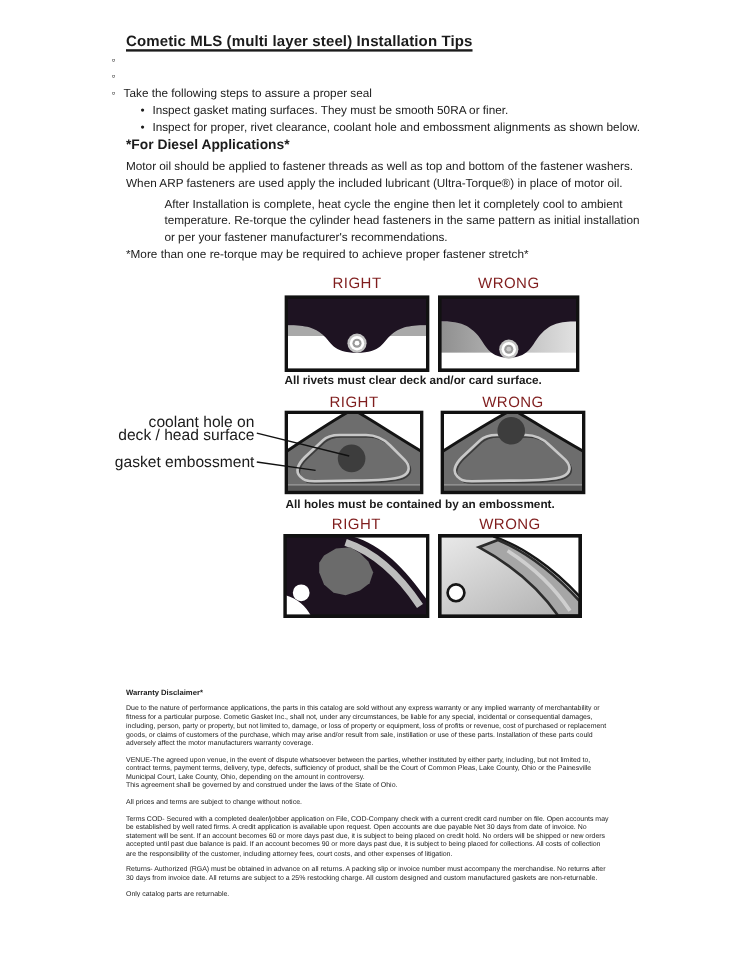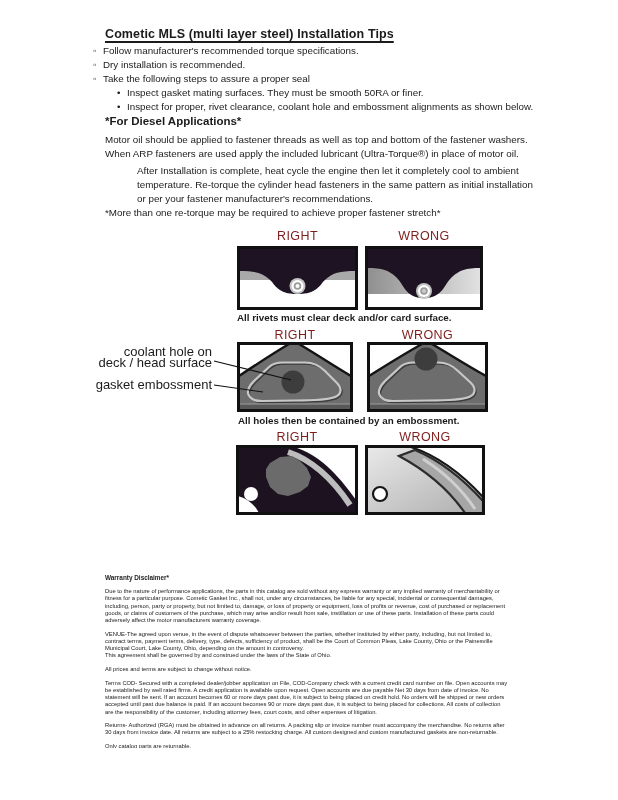--- a/index.html
+++ b/index.html
@@ -29,25 +29,23 @@
 </head>
 <body>
 
 <div class="page">
 
   <div class="abs doc-title">Cometic MLS (multi layer steel) Installation Tips</div>
 
   <div class="abs tips">
     <div class="tip-row">
       <span class="glyph">◦</span>
-      <span>Follow manufacturer's recommended torque specifications.</span>
     </div>
     <div class="tip-row">
       <span class="glyph">◦</span>
-      <span>Dry installation is recommended.</span>
     </div>
     <div class="tip-row">
       <span class="glyph">◦</span>
       <span>Take the following steps to assure a proper seal</span>
     </div>
     <div class="tip-row sub">
       <span class="glyph">•</span>
       <span>Inspect gasket mating surfaces.  They must be smooth 50RA or finer.</span>
     </div>
     <div class="tip-row sub">
@@ -130,21 +128,21 @@
     <path d="M65,2 L119,2 L119,34 C101,24 82,12 65,2 Z" fill="#ffffff"></path>
     <path d="M65,2 C82,12 101,24 119,34" stroke="#141414" stroke-width="2.4" fill="none"></path>
     <path d="M14,55 C10,51 12,45 18,39 L33,25 C36,22 41,20.5 47,20.5 L71,20.5 C79,20.5 85,23 91,29 L104,41 C109,46 109,52 102,55 C96,57.5 81,58.5 61,58.5 L26,59 C19,59 17,58 14,55 Z" transform="translate(1.5,1.5)" stroke="#3b3b3b" stroke-width="1.4" fill="none"></path>
     <path d="M14,55 C10,51 12,45 18,39 L33,25 C36,22 41,20.5 47,20.5 L71,20.5 C79,20.5 85,23 91,29 L104,41 C109,46 109,52 102,55 C96,57.5 81,58.5 61,58.5 L26,59 C19,59 17,58 14,55 Z" stroke="#c8c8c8" stroke-width="2.2" fill="none"></path>
     <rect x="2" y="62" width="117" height="6" fill="#585858"></rect>
     <line x1="2" y1="62" x2="119" y2="62" stroke="#9d9d9d" stroke-width="1"></line>
     <circle cx="59" cy="17" r="11.5" fill="#3d3d3d"></circle>
     <rect x="1.5" y="1.5" width="118" height="67" fill="none" stroke="#111" stroke-width="3"></rect>
   </svg>
 
-  <div class="abs cap" style="left:238px;top:415px;">All holes then be contained by an embossment.</div>
+  <div class="abs cap" style="left:238px;top:415px;">All holes must be contained by an embossment.</div>
 
   <div class="abs panel-header" style="left:236px;top:430px;width:122px;">RIGHT</div>
   <div class="abs panel-header" style="left:365px;top:430px;width:120px;">WRONG</div>
 
   <svg class="abs panel" style="left:236px;top:445px;" width="122" height="70" viewBox="0 0 122 70">
     <rect x="0" y="0" width="122" height="70" fill="#ffffff"></rect>
     <path d="M58,2 L2,2 L2,51 C12,54 19,60 23,68 L120,68 L120,55 C101,28 82,9 58,2 Z" fill="#1d1220"></path>
     <path d="M52,7 C76,15 96,33 114,60" stroke="#bdbdbd" stroke-width="6" fill="none"></path>
     <polygon points="34,18 44,12 56,11 64,16 71,23 75,32 72,41 64,47 52,51 42,49 34,42 30,32 30,24" fill="#6b6b6b"></polygon>
     <circle cx="15" cy="49" r="7" fill="#ffffff"></circle>

